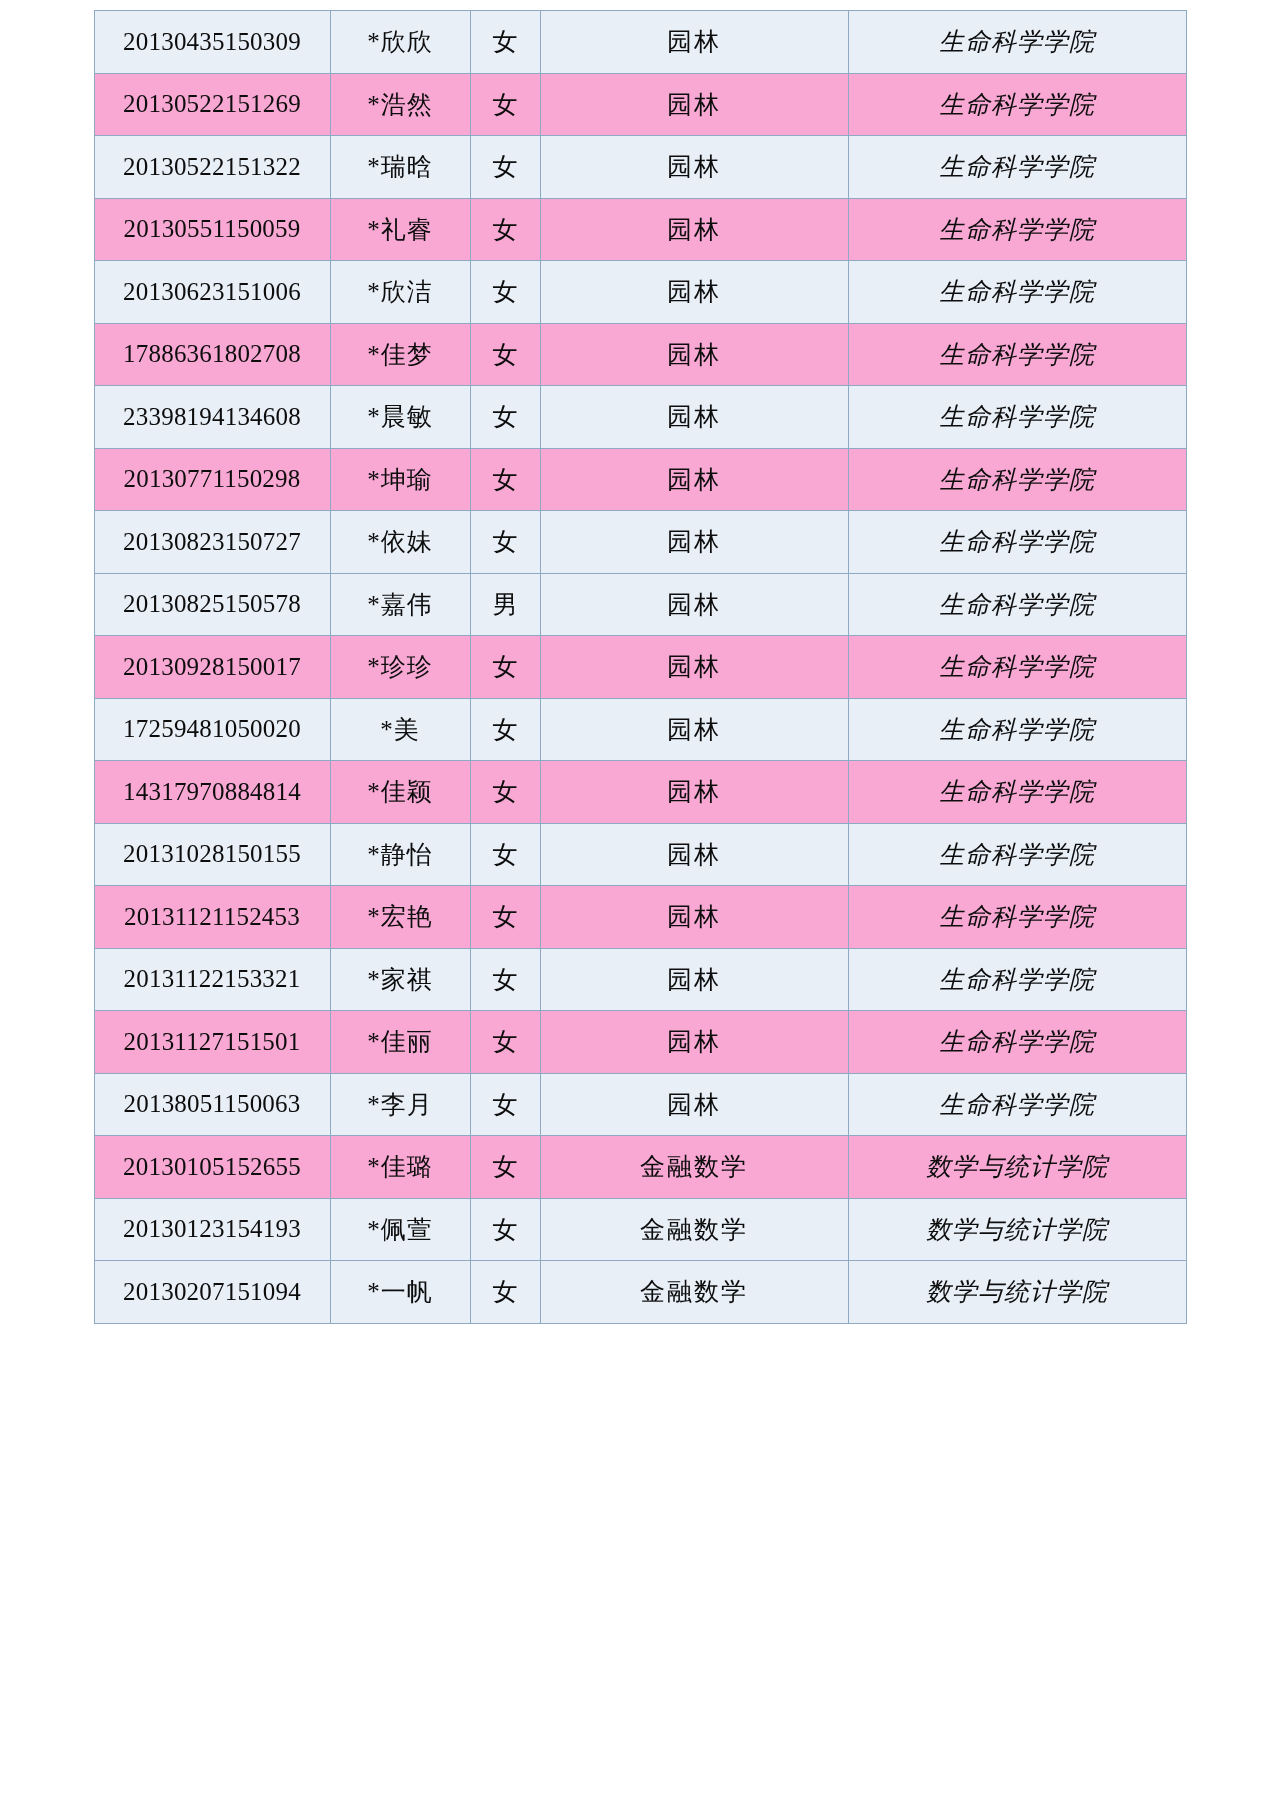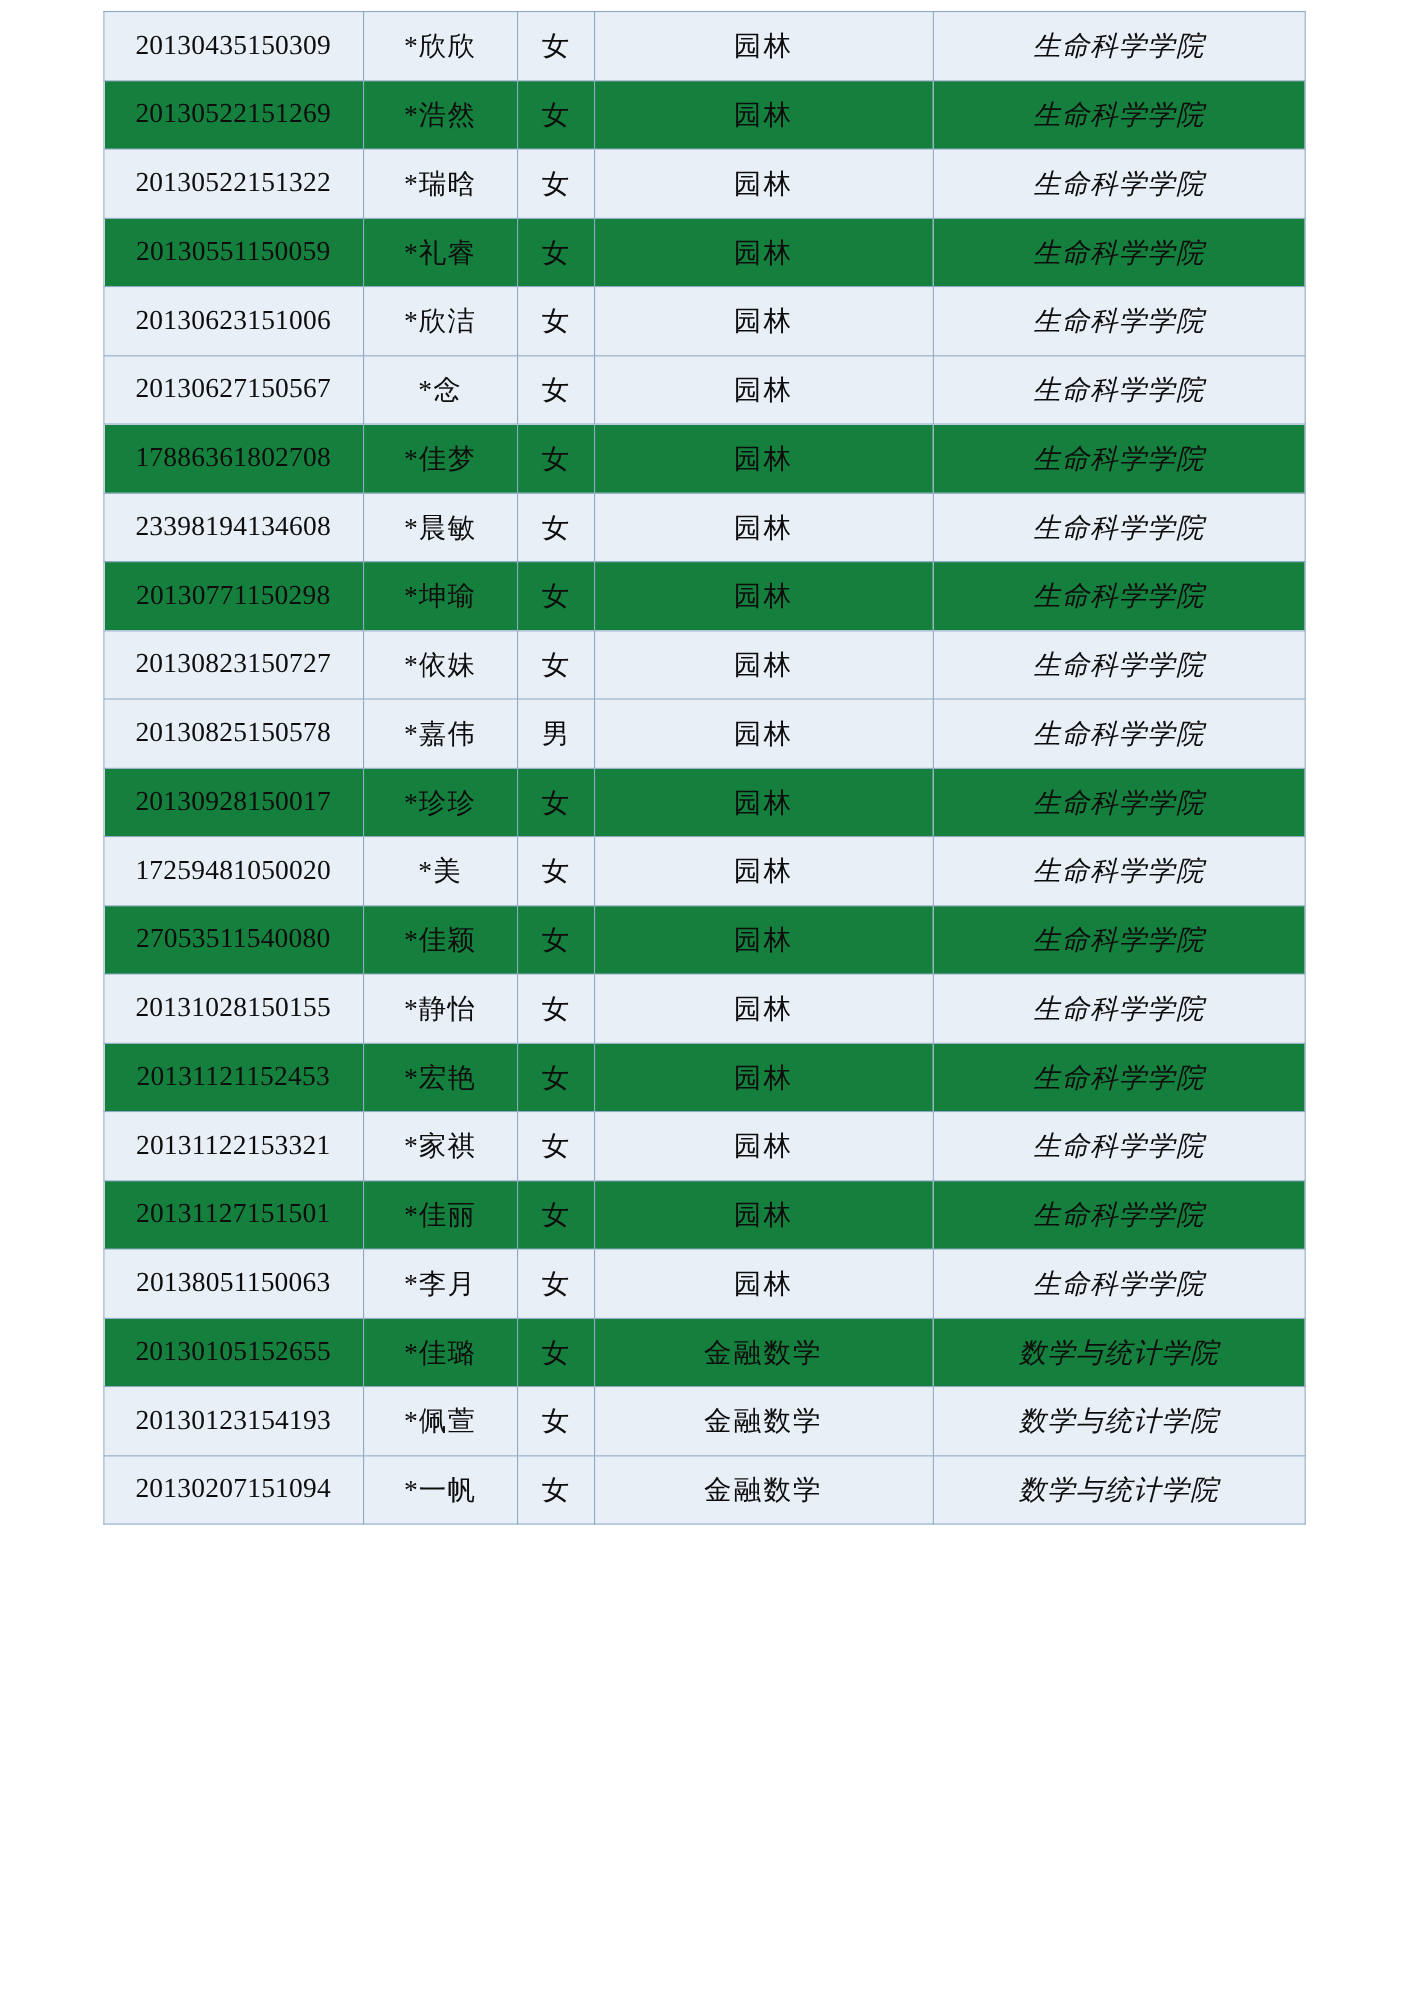--- a/index.html
+++ b/index.html
@@ -33,21 +33,21 @@
     font-size: 25px;
     color: #0d0d0d;
     font-family: "Liberation Serif", "DejaVu Serif", serif;
     white-space: nowrap;
     overflow: hidden;
   }
   tr.band-odd td {
     background: #e8eff7;
   }
   tr.band-even td {
-    background: #15803d;
+    background: #f9a8d4;
   }
   .col-id    { width: 236px; }
   .col-name  { width: 140px; }
   .col-sex   { width: 70px;  }
   .col-major { width: 308px; }
   .col-dept  { width: 338px; }
 
   td.cell-id {
     font-size: 26px;
     letter-spacing: 0.2px;
@@ -110,27 +110,20 @@
           <td class="cell-major">园林</td>
           <td class="cell-dept">生命科学学院</td>
         </tr>
         <tr class="band-odd">
           <td class="cell-id">20130623151006</td>
           <td class="cell-name">*欣洁</td>
           <td class="cell-sex">女</td>
           <td class="cell-major">园林</td>
           <td class="cell-dept">生命科学学院</td>
         </tr>
-        <tr class="band-odd">
-          <td class="cell-id">20130627150567</td>
-          <td class="cell-name">*念</td>
-          <td class="cell-sex">女</td>
-          <td class="cell-major">园林</td>
-          <td class="cell-dept">生命科学学院</td>
-        </tr>
         <tr class="band-even">
           <td class="cell-id">17886361802708</td>
           <td class="cell-name">*佳梦</td>
           <td class="cell-sex">女</td>
           <td class="cell-major">园林</td>
           <td class="cell-dept">生命科学学院</td>
         </tr>
         <tr class="band-odd">
           <td class="cell-id">23398194134608</td>
           <td class="cell-name">*晨敏</td>
@@ -167,21 +160,21 @@
           <td class="cell-dept">生命科学学院</td>
         </tr>
         <tr class="band-odd">
           <td class="cell-id">17259481050020</td>
           <td class="cell-name">*美</td>
           <td class="cell-sex">女</td>
           <td class="cell-major">园林</td>
           <td class="cell-dept">生命科学学院</td>
         </tr>
         <tr class="band-even">
-          <td class="cell-id">27053511540080</td>
+          <td class="cell-id">14317970884814</td>
           <td class="cell-name">*佳颖</td>
           <td class="cell-sex">女</td>
           <td class="cell-major">园林</td>
           <td class="cell-dept">生命科学学院</td>
         </tr>
         <tr class="band-odd">
           <td class="cell-id">20131028150155</td>
           <td class="cell-name">*静怡</td>
           <td class="cell-sex">女</td>
           <td class="cell-major">园林</td>

